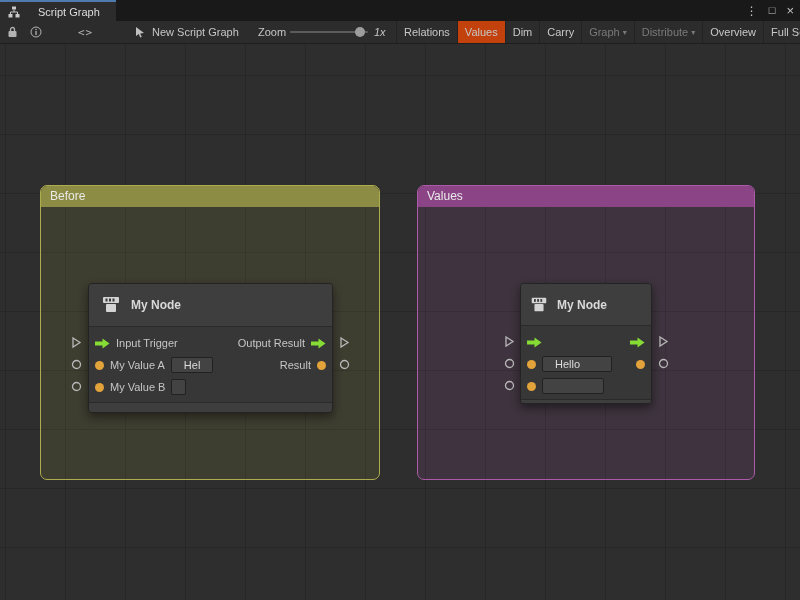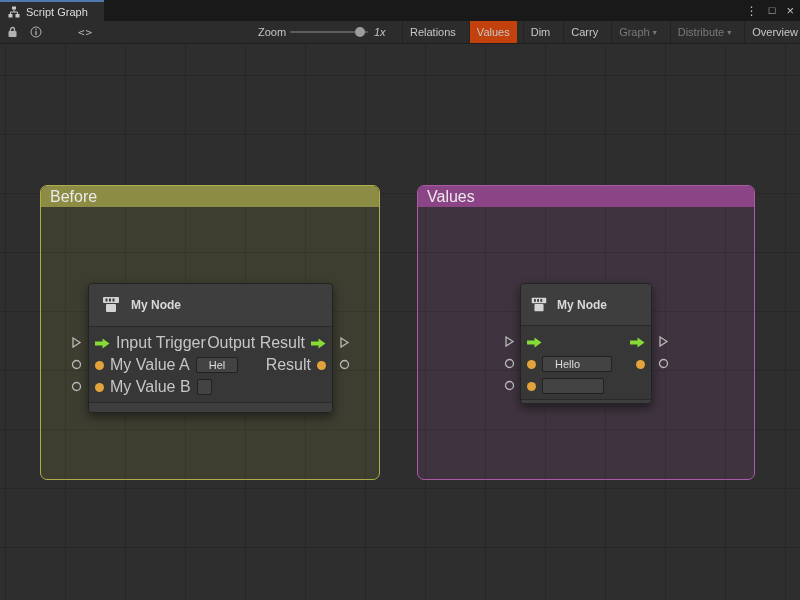--- a/index.html
+++ b/index.html
@@ -2,75 +2,75 @@
 <html><head>
 <meta charset="utf-8">
 <style>
   * { margin:0; padding:0; box-sizing:border-box; }
   html,body { width:800px; height:600px; background:#191919; }
   #app { position:relative; width:800px; height:600px; overflow:hidden;
          font-family:"Liberation Sans","DejaVu Sans",sans-serif; background:#191919; }
 
   
   .tabstrip { position:absolute; top:0; left:0; right:0; height:21px; background:#191919; display:flex; }
-  .tab { display:flex; align-items:center; gap:6px; padding:0 16px 0 8px; background:#2c2c2c;
+  .tab { display:flex; align-items:center; gap:18px; padding:0 16px 0 8px; background:#2c2c2c;
          border-top:2px solid #4e7aae; color:#dedede; font-size:11px; }
   .tab-icon { display:flex; line-height:0; }
   .win-controls { position:absolute; right:6px; top:0; height:21px; display:flex; align-items:center; gap:11px; color:#c2c2c2; }
   .wc { line-height:1; cursor:default; }
   .wc.menu { font-size:12px; } .wc.max { font-size:11px; margin-top:-1px; } .wc.close { font-size:13px; }
 
   
   .toolbar { position:absolute; top:21px; left:0; right:0; height:23px; background:#2c2c2c;
              border-bottom:1px solid #1e1e1e; color:#c6c6c6; font-size:11px; }
   .ticon { position:absolute; top:0; height:22px; display:flex; align-items:center; }
   .lockp { left:7px; } .infop { left:30px; }
   .codep { left:78px; font-family:"DejaVu Sans Mono",monospace; font-size:11px; color:#b6b6b6; letter-spacing:1px; }
   .graphsel { position:absolute; left:134px; top:0; height:22px; display:flex; align-items:center; gap:6px; font-size:11px; color:#c6c6c6; }
   .zoomlabel { position:absolute; left:258px; top:0; line-height:22px; }
   .zoomslider { position:absolute; left:290px; top:0; width:78px; height:22px; }
   .zoomtrack { position:absolute; left:0; right:0; top:10px; height:2px; background:#5c5c5c; border-radius:1px; }
   .zoomknob { position:absolute; right:3px; top:6px; width:10px; height:10px; border-radius:50%; background:#9d9d9d; }
   .zoomval { position:absolute; left:374px; top:0; line-height:22px;font-style:italic; }
   .tbuttons { position:absolute; left:396px; right:0; top:0; height:22px; display:flex; overflow:hidden; }
   .tbtn { flex:0 0 auto; display:flex; align-items:center; gap:3px; padding:0 7px; border:none;
-          border-left:1px solid #222; background:transparent; color:#c8c8c8; font:inherit; font-size:11px; white-space:nowrap;margin-left:6px; }
+          border-left:1px solid #222; background:transparent; color:#c8c8c8; font:inherit; font-size:11px; white-space:nowrap; }
   .tbtn.active { background:#c2410c; }
   .tbtn.disabled { color:#7a7a7a; }
   .caret { font-size:8px; }
 
   
   .canvas { position:absolute; top:44px; left:0; right:0; bottom:0; background-color:#2e2e2e;
     background-image: linear-gradient(#272727 1px, transparent 1px),
                       linear-gradient(90deg, #272727 1px, transparent 1px);
     background-size:60px 59px; background-position:5px 31px; }
 
   
   .group { position:absolute; border-radius:7px; }
-  .group-header { height:21px; line-height:21px; padding:0 9px; font-size:16px; color:#eaeaea; border-radius:6px 6px 0 0; }
+  .group-header { height:21px; line-height:21px; padding:0 9px; font-size:12px; color:#eaeaea; border-radius:6px 6px 0 0; }
   .group.before { left:40px; top:141px; width:340px; height:295px; background:rgba(163,163,64,0.13); border:1px solid #adad4e; }
   .group.before .group-header { background:#8c8c44; }
   .group.after { left:417px; top:141px; width:338px; height:295px; background:rgba(171,82,168,0.13); border:1px solid #aa5aa6; }
   .group.after .group-header { background:#8b4587; }
 
   
   .node { position:absolute; background:#373737; border:1px solid #232323; border-radius:4px;
           box-shadow:0 4px 10px rgba(0,0,0,0.45); }
   .node-before { left:88px; top:239px; width:245px; }
   .node-after { left:520px; top:239px; width:132px; }
   .node-header { display:flex; align-items:center; gap:9px; padding:0 11px; background:#3e3e3e;
                  border-bottom:1px solid #2a2a2a; border-radius:3px 3px 0 0; }
   .node-before .node-header { height:43px; }
   .node-after .node-header { height:42px; padding:0 8px; gap:8px; }
   .node-title { color:#d9d9d9; font-size:12px;font-weight:bold; }
   .node-body { padding:5px 0 4px; }
   .node-after .node-body { padding:5px 0 2px; }
   .prow { height:22px; display:flex; align-items:center; justify-content:space-between; padding:0 6px; }
   .pgroup { display:flex; align-items:center; gap:6px; }
-  .plabel { color:#c6c6c6; font-size:16px; white-space:nowrap; }
+  .plabel { color:#c6c6c6; font-size:11px; white-space:nowrap; }
   .vdot { width:9px; height:9px; border-radius:50%; background:#e2a33b; flex:0 0 auto; }
   .flow { display:flex; line-height:0; flex:0 0 auto; }
   .pfield { height:16px; background:#434343; border:1px solid #212121; border-radius:2px; color:#dcdcdc;
             font-size:11px; padding:0 12px; font-family:inherit; outline:none; }
   .w42{width:42px} .w15{width:15px; padding:0 2px;} .w70{width:70px} .w62{width:62px}
   .node-footer { height:10px; background:#3e3e3e; border-top:1px solid #2a2a2a; border-radius:0 0 3px 3px; }
   .node-after .node-footer { height:4px; }
 
   
   .ext { position:absolute; line-height:0; }
@@ -108,20 +108,28 @@
     </span>
     <span class="ticon infop">
       <svg width="12" height="12" viewBox="0 0 12 12">
         <circle cx="6" cy="6" r="5" stroke="#b2b2b2" fill="none"></circle>
         <rect x="5.4" y="5" width="1.3" height="4" fill="#b2b2b2"></rect>
         <rect x="5.4" y="2.8" width="1.3" height="1.3" fill="#b2b2b2"></rect>
       </svg>
     </span>
     <span class="ticon codep">&lt;&gt;</span>
 
+    <div class="graphsel">
+      <span class="tab-icon">
+        <svg width="12" height="12" viewBox="0 0 12 12">
+          <path d="M2 1 L10 7 L6.2 7.4 L7.8 11 L6.2 11.6 L4.8 8 L2 10 Z" fill="#c0c0c0"></path>
+        </svg>
+      </span>
+      <span>New Script Graph</span>
+    </div>
 
     <span class="zoomlabel">Zoom</span>
     <div class="zoomslider">
       <div class="zoomtrack"></div>
       <div class="zoomknob"></div>
     </div>
     <span class="zoomval">1x</span>
 
     <div class="tbuttons">
       <button class="tbtn">

